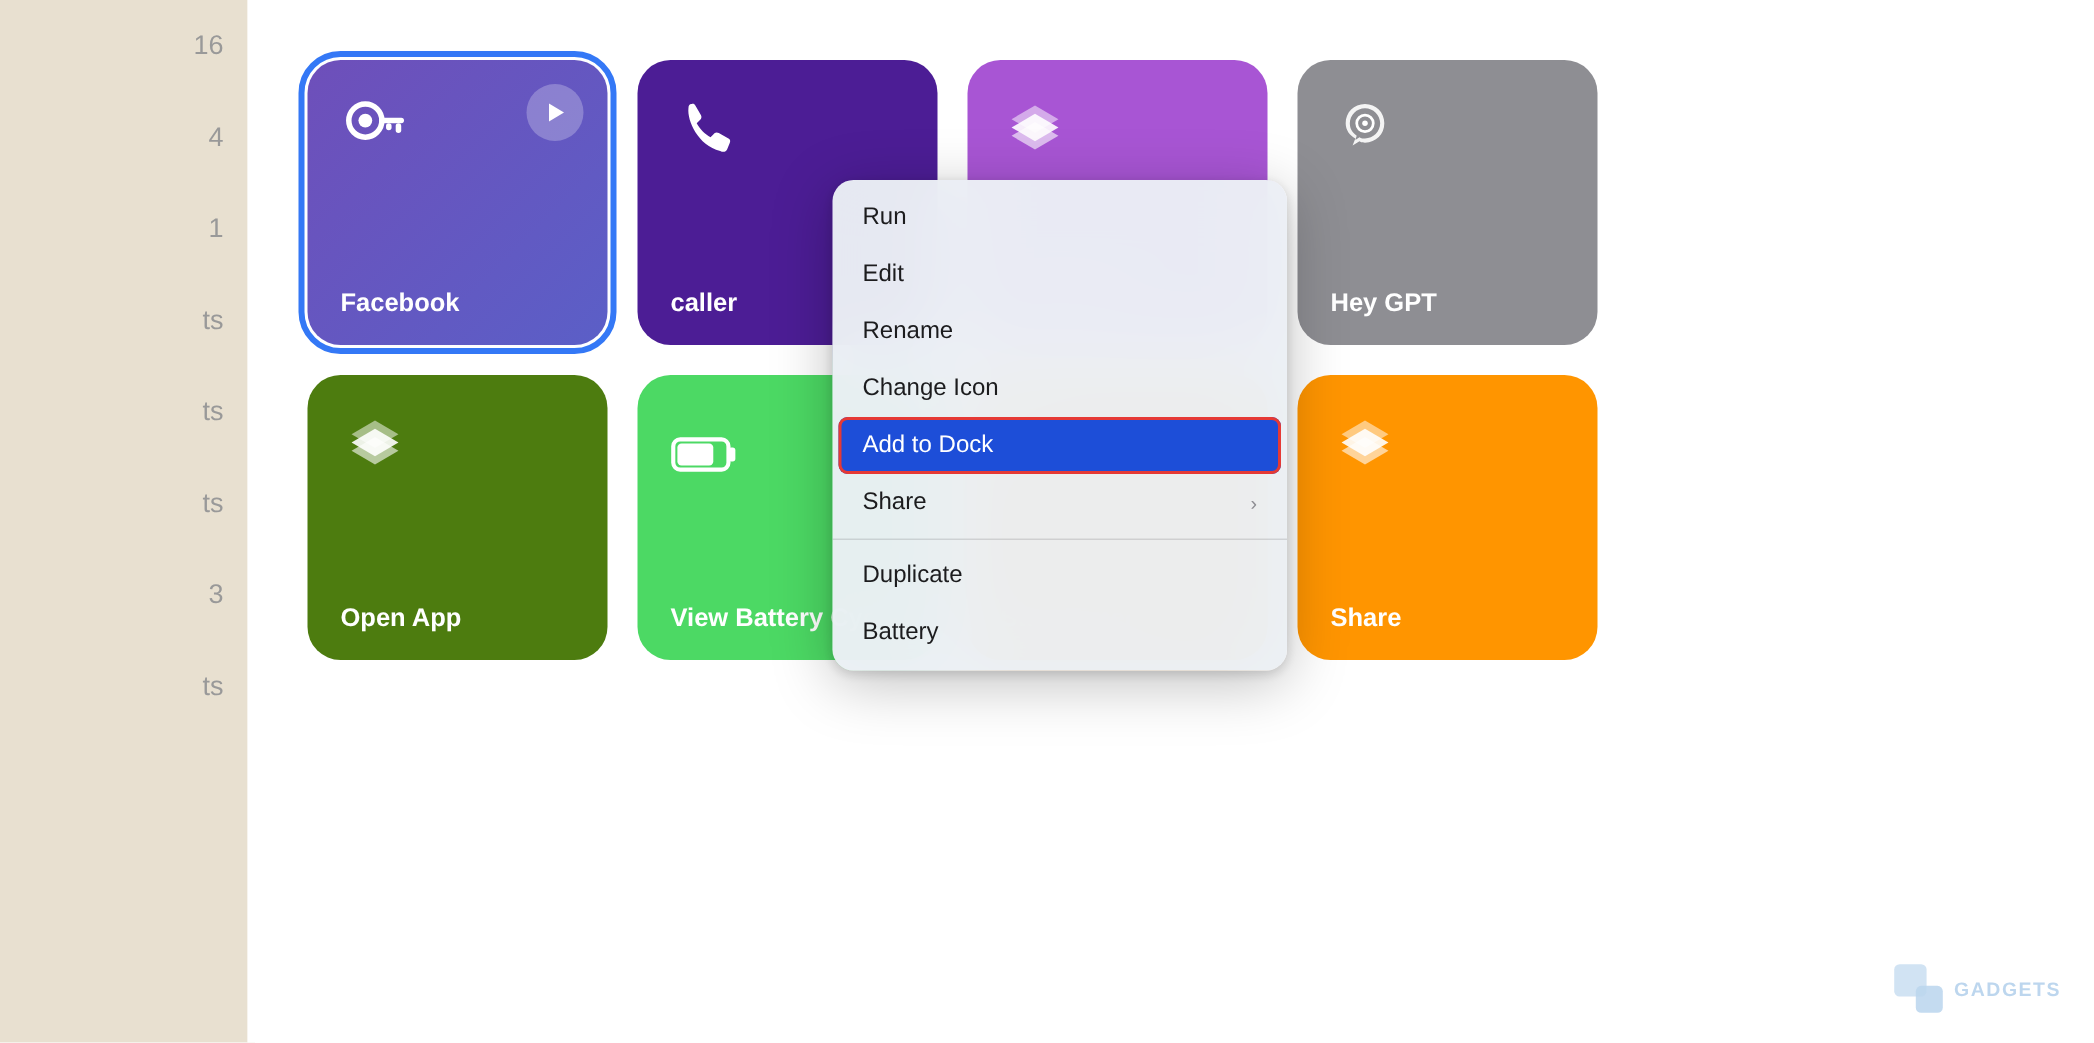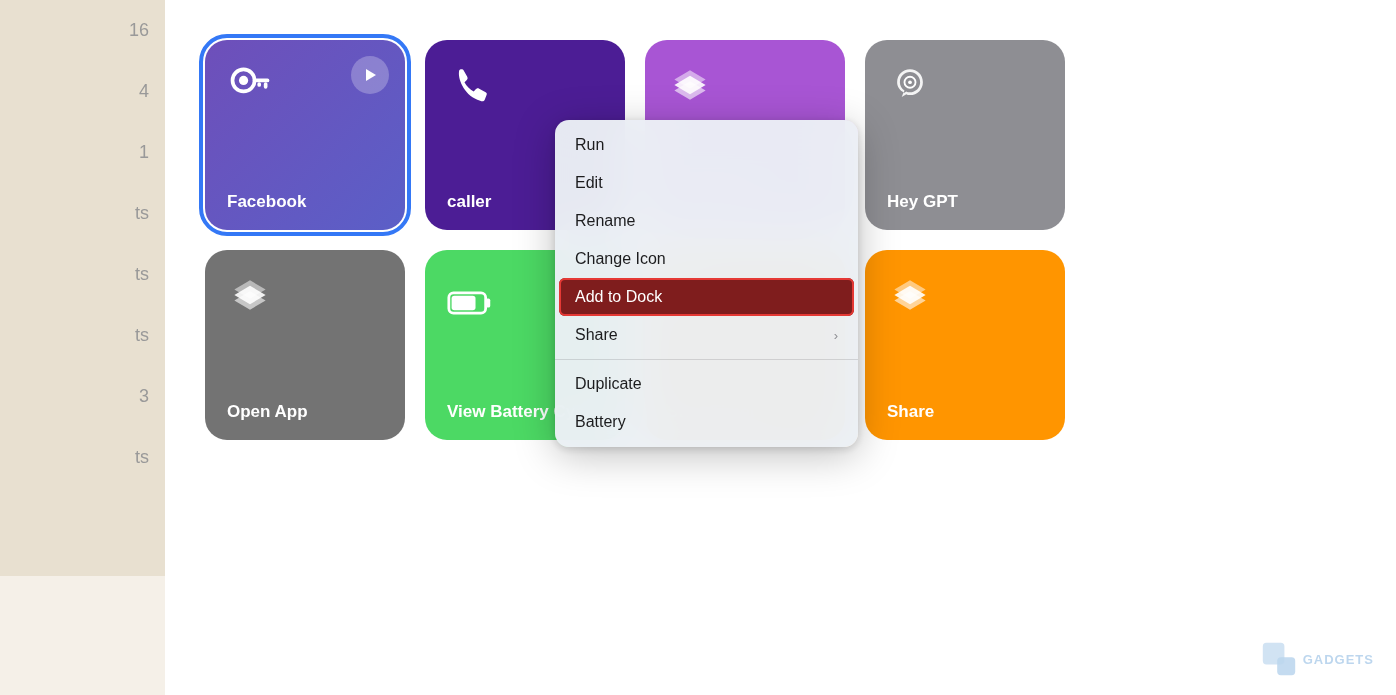--- a/index.html
+++ b/index.html
@@ -8,21 +8,21 @@
       height: 695px;
       background: #f5f0e8;
       font-family: -apple-system, BlinkMacSystemFont, 'SF Pro Display', 'Helvetica Neue', sans-serif;
       overflow: hidden;
       display: flex;
     }
 
     
     .sidebar {
       width: 165px;
-      height: 576px;
+      height: 695px;
       background: #e8e0d0;
       display: flex;
       flex-direction: column;
       align-items: flex-end;
       padding: 20px 16px;
       gap: 40px;
       flex-shrink: 0;
     }
     .sidebar-number {
       color: #999;
@@ -81,21 +81,21 @@
       background: #a855d4;
     }
 
     
     .tile-heygpt {
       background: #8e8e93;
     }
 
     
     .tile-openapp {
-      background: #737373;
+      background: #4d7c0f;
       text-align: center;
     }
 
     
     .tile-battery {
       background: #4cd964;
     }
 
     
     .tile-starttimer {
@@ -150,21 +150,21 @@
       padding: 10px 20px;
       font-size: 16px;
       color: #1c1c1e;
       cursor: pointer;
       display: flex;
       align-items: center;
       justify-content: space-between;
     }
 
     .menu-item.highlighted {
-      background: #7f1d1d;
+      background: #1d4ed8;
       color: white;
       outline: 2px solid #e53935;
       outline-offset: -2px;
       border-radius: 6px;
       margin: 0 4px;
       padding: 10px 16px;
     }
 
     .menu-separator {
       height: 1px;

